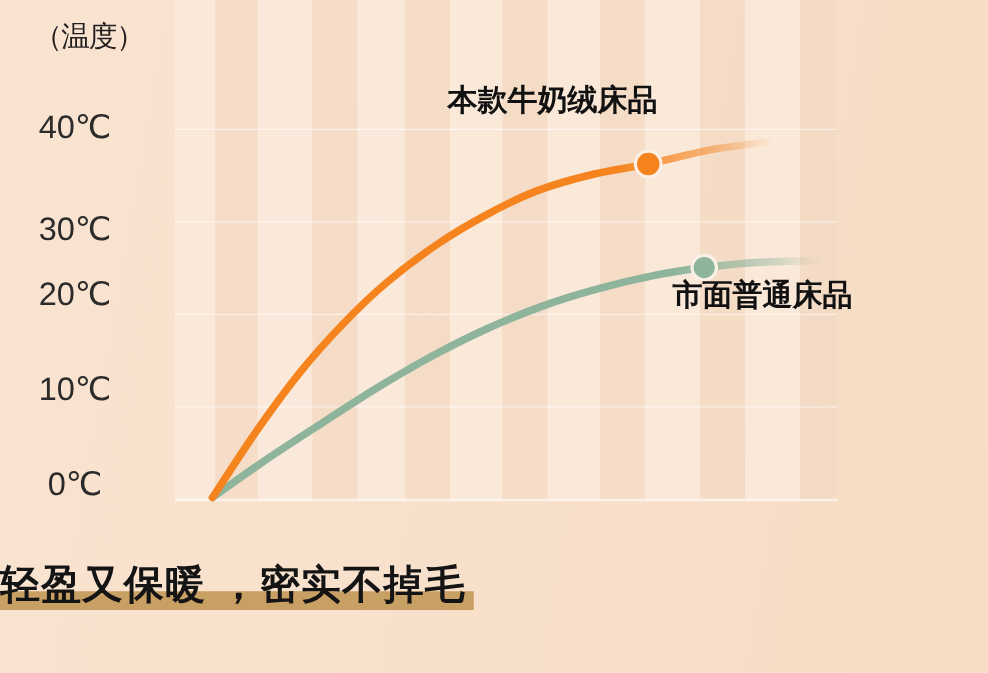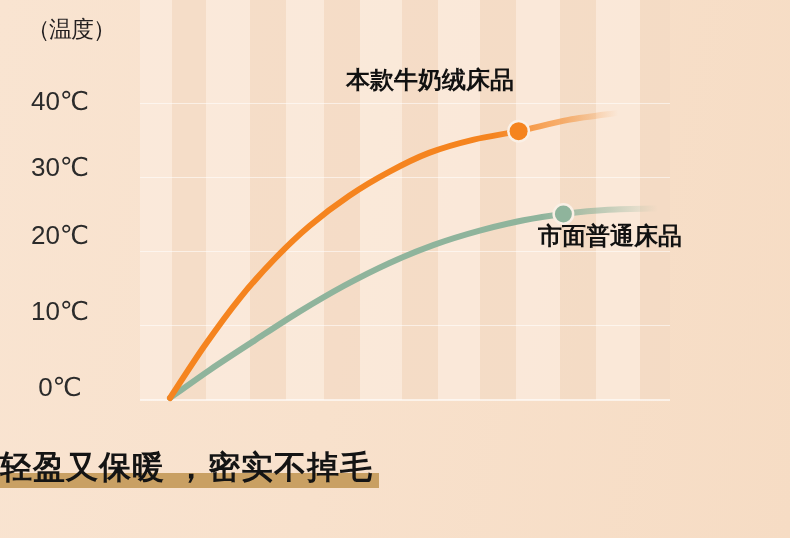--- a/index.html
+++ b/index.html
@@ -93,21 +93,21 @@
 
   
   .series-label {
     position: absolute;
     font-size: 24px;
     font-weight: bold;
     color: #111;
     white-space: nowrap;
     letter-spacing: 0px;
   }
-  .series-label.orange-lab { left: 346px; top: 64px; }
+  .series-label.orange-lab { left: 358px; top: 64px; }
   .series-label.green-lab  { left: 538px; top: 220px; }
 
   
   .caption-wrap {
     position: absolute;
     left: 0;
     top: 446px;
     width: 790px;
   }
   .caption-inner {
@@ -157,21 +157,21 @@
 
   <div class="gridline" style="top:103px;"></div>
   <div class="gridline" style="top:177px;"></div>
   <div class="gridline" style="top:251px;"></div>
   <div class="gridline" style="top:325px;"></div>
   <div class="axis-x"></div>
 
   <div class="axis-title">（温度）</div>
 
   <div class="ytick" style="left:5px; top:86px;">40℃</div>
-  <div class="ytick" style="left:5px; top:152px;">30℃</div>
+  <div class="ytick" style="left:5px; top:168px;">30℃</div>
   <div class="ytick" style="left:5px; top:220px;">20℃</div>
   <div class="ytick" style="left:5px; top:296px;">10℃</div>
   <div class="ytick" style="left:5px; top:372px;">0℃</div>
 
   <svg id="curves" viewBox="0 0 790 538">
     <defs>
       <linearGradient id="orangeFade" x1="0" y1="0" x2="1" y2="0">
         <stop offset="0%" stop-color="#F5841F" stop-opacity="1"></stop>
         <stop offset="72%" stop-color="#F5841F" stop-opacity="1"></stop>
         <stop offset="88%" stop-color="#F5841F" stop-opacity="0.55"></stop>

